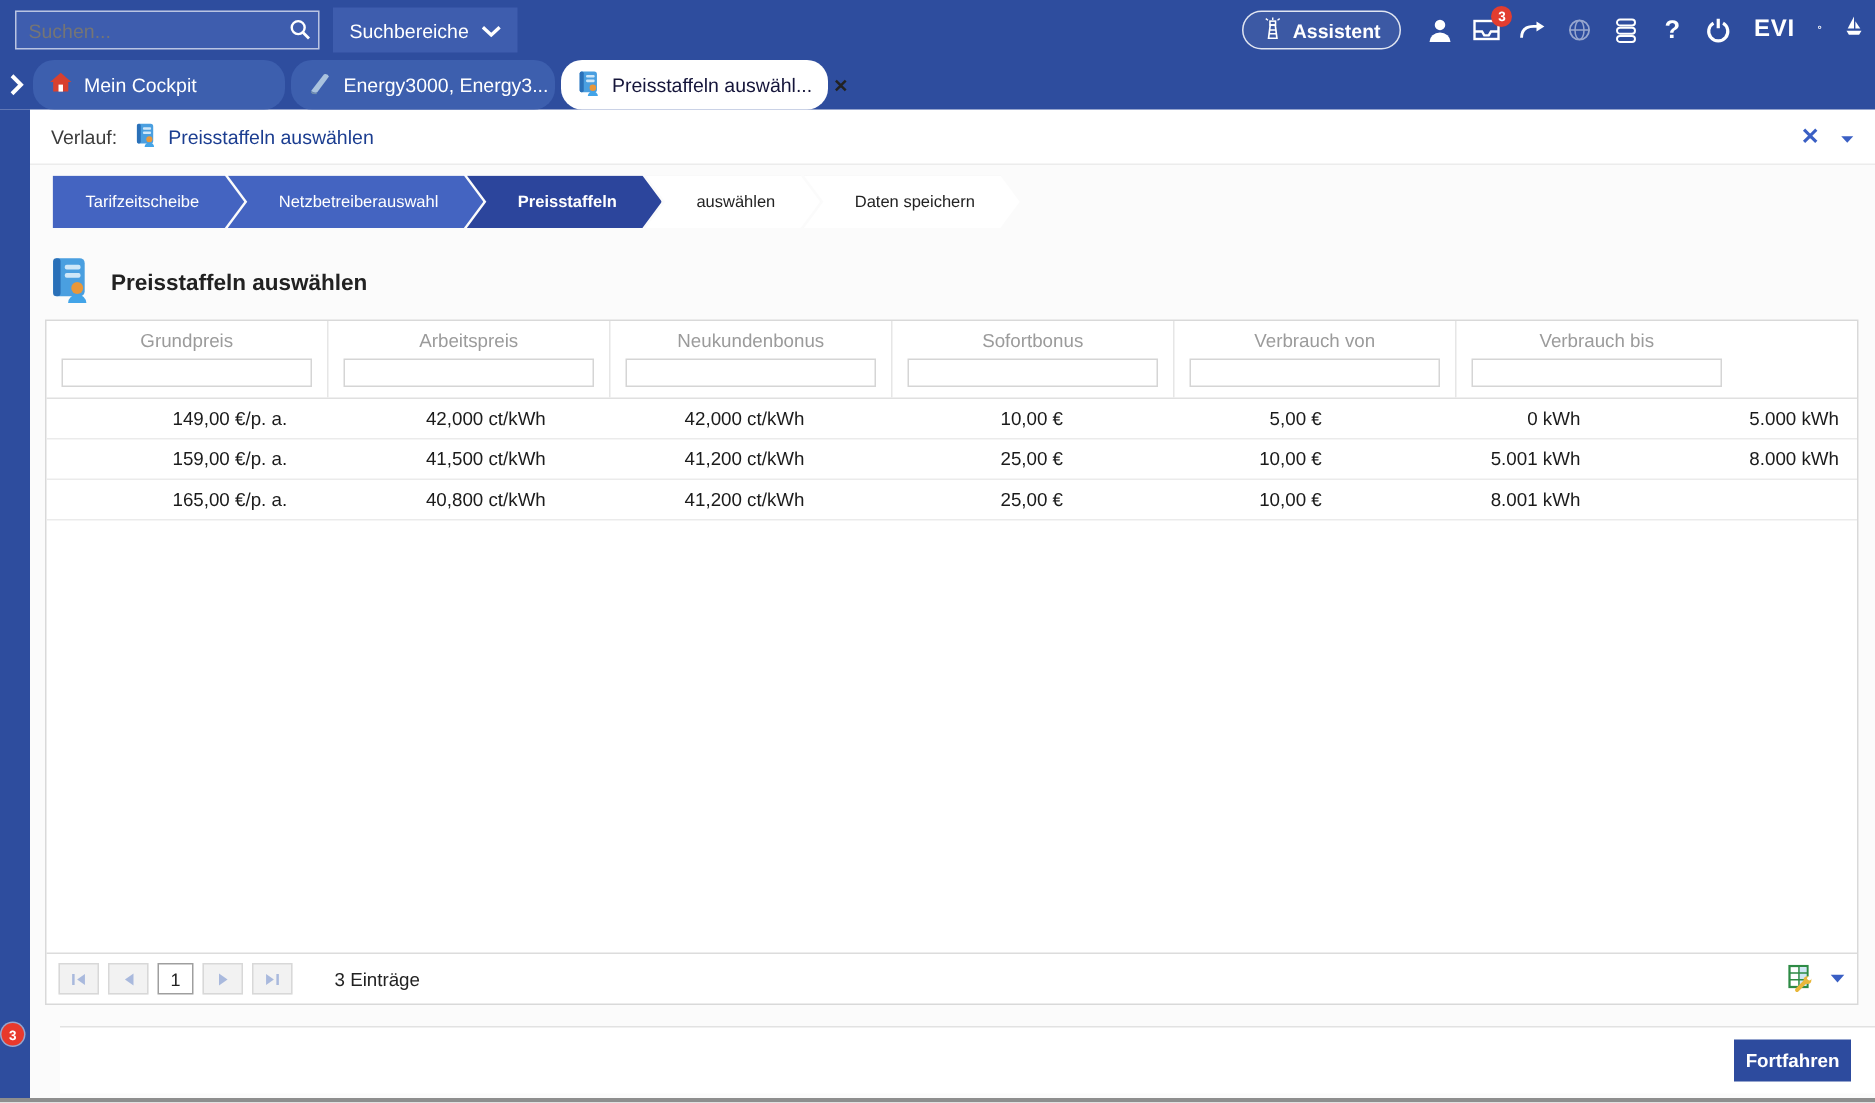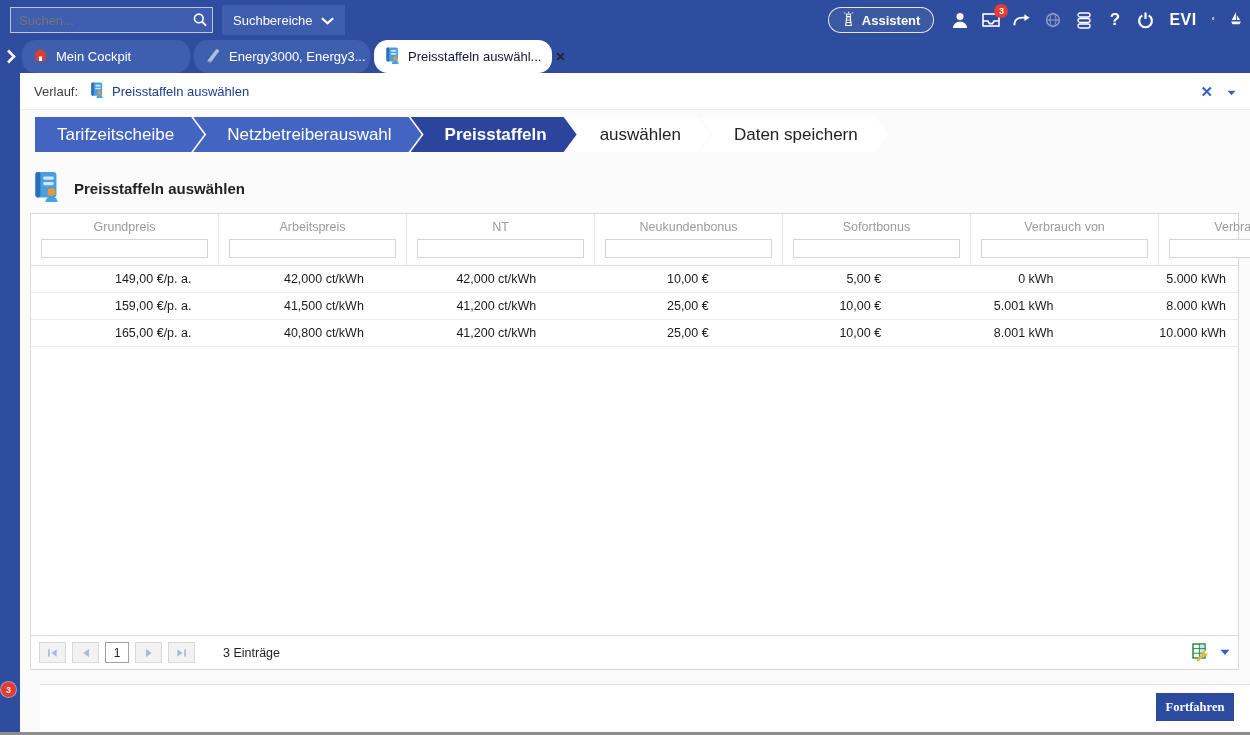--- a/index.html
+++ b/index.html
@@ -40,21 +40,21 @@
   .window-edge { position:absolute; bottom:0; left:0; right:0; height:3px; background:#8e8e8e; z-index:9; }
   .main { position:absolute; top:73px; left:20px; right:0; bottom:3px; background:#fbfbfb; }
   
   .history { height:37px; background:#fff; border-bottom:1px solid #ececec; display:flex; align-items:center; padding:0 14px; }
   .history .lbl { color:#3c3c3c; margin-right:12px; }
   .history .link { color:#1b3d90; margin-left:8px; cursor:pointer; }
   .history-right { margin-left:auto; display:flex; align-items:center; gap:14px; }
   .hist-x { color:#3a5fc4; font-size:15px; font-weight:bold; cursor:pointer; line-height:1; }
   
   .wizard { display:flex; margin:7px 0 0 15px; height:35px; }
-  .wz { display:flex; align-items:center; justify-content:center; padding:0 30px 0 34px; font-size:17px; cursor:pointer;
+  .wz { display:flex; align-items:center; justify-content:center; padding:0 30px 0 34px; font-size:11px; cursor:pointer;
         clip-path: polygon(0 0, calc(100% - 13px) 0, 100% 50%, calc(100% - 13px) 100%, 0 100%, 13px 50%); }
   .wz:first-child { clip-path: polygon(0 0, calc(100% - 13px) 0, 100% 50%, calc(100% - 13px) 100%, 0 100%); padding-left:22px; }
   .wz + .wz { margin-left:-11px; }
   .wz.done { background:#4464c1; color:#fff; }
   .wz.current { background:#2c459c; color:#fff; font-weight:bold; }
   .wz.todo { background:#fff; color:#222; filter:drop-shadow(0 0 1px #c8c8c8); }
   
   .title-row { display:flex; align-items:center; gap:14px; margin:15px 0 0 13px; height:42px; }
   .title-row h1 { font-size:15px; font-weight:bold; color:#222; }
   
@@ -68,21 +68,21 @@
   .td { display:flex; align-items:center; justify-content:flex-end; padding-right:12px; font-size:12.5px; color:#1b1b1b; white-space:nowrap; }
   .tfill { flex:1; }
   .pager { height:34px; border-top:1px solid #dcdcdc; display:flex; align-items:center; padding:0 8px; }
   .pg-btn { width:27px; height:21px; background:#f2f2f2; border:1px solid #d8d8d8; display:flex; align-items:center; justify-content:center; margin-right:6px; cursor:pointer; }
   .pg-num { width:24px; height:21px; background:#fff; border:1px solid #9f9f9f; display:flex; align-items:center; justify-content:center; font-size:12px; color:#222; margin-right:6px; cursor:pointer; }
   .pg-count { margin-left:22px; font-size:12.5px; color:#222; }
   .pager-right { margin-left:auto; display:flex; align-items:center; gap:9px; }
   .exp-btn, .exp-caret { cursor:pointer; display:flex; align-items:center; }
   
   .action-bar { position:absolute; left:20px; right:0; bottom:3px; height:45px; background:#fff; border-top:1px solid #e2e2e2; z-index:2; }
-  .btn-continue { position:absolute; right:16px; top:8px; width:78px; height:28px; background:#2d4b9e; color:#fff; font-weight:bold; font-size:12.5px; border:none; cursor:pointer; font-family:Liberation Serif, serif; }
+  .btn-continue { position:absolute; right:16px; top:8px; width:78px; height:28px; background:#2d4b9e; color:#fff; font-weight:bold; font-size:12.5px; border:none; cursor:pointer; font-family:Liberation Sans, sans-serif; }
 </style>
 </head>
 <body>
 
 <div class="topbar">
   <div class="searchbox">
     <input placeholder="Suchen..." style="">
     <span class="search-ico">
       <svg width="16" height="16" viewBox="0 0 20 20">
           <circle cx="8.5" cy="8" r="5.4" fill="none" stroke="#fff" stroke-width="2"></circle>
@@ -272,24 +272,20 @@
     <div class="thead">
       <div class="th">
         <span class="th-lbl">Grundpreis</span>
         <input style="">
       </div>
       <div class="th">
         <span class="th-lbl">Arbeitspreis</span>
         <input style="">
       </div>
       <div class="th">
-        <span class="th-lbl">NT</span>
-        <input style="">
-      </div>
-      <div class="th">
         <span class="th-lbl">Neukundenbonus</span>
         <input style="">
       </div>
       <div class="th">
         <span class="th-lbl">Sofortbonus</span>
         <input style="">
       </div>
       <div class="th">
         <span class="th-lbl">Verbrauch von</span>
         <input style="">
@@ -318,21 +314,20 @@
       <div class="td">5.001 kWh</div>
       <div class="td">8.000 kWh</div>
     </div>
     <div class="trow">
       <div class="td">165,00 €/p. a.</div>
       <div class="td">40,800 ct/kWh</div>
       <div class="td">41,200 ct/kWh</div>
       <div class="td">25,00 €</div>
       <div class="td">10,00 €</div>
       <div class="td">8.001 kWh</div>
-      <div class="td">10.000 kWh</div>
     </div>
 
     <div class="tfill"></div>
 
     <div class="pager">
       <div class="pg-btn">
         <svg width="11" height="10" viewBox="0 0 12 10">
             <rect x="1.2" y="1" width="1.8" height="8" fill="#a9b9dd"></rect>
             <path d="M10.5 1 L4.8 5 L10.5 9 Z" fill="#a9b9dd"></path>
           </svg>

